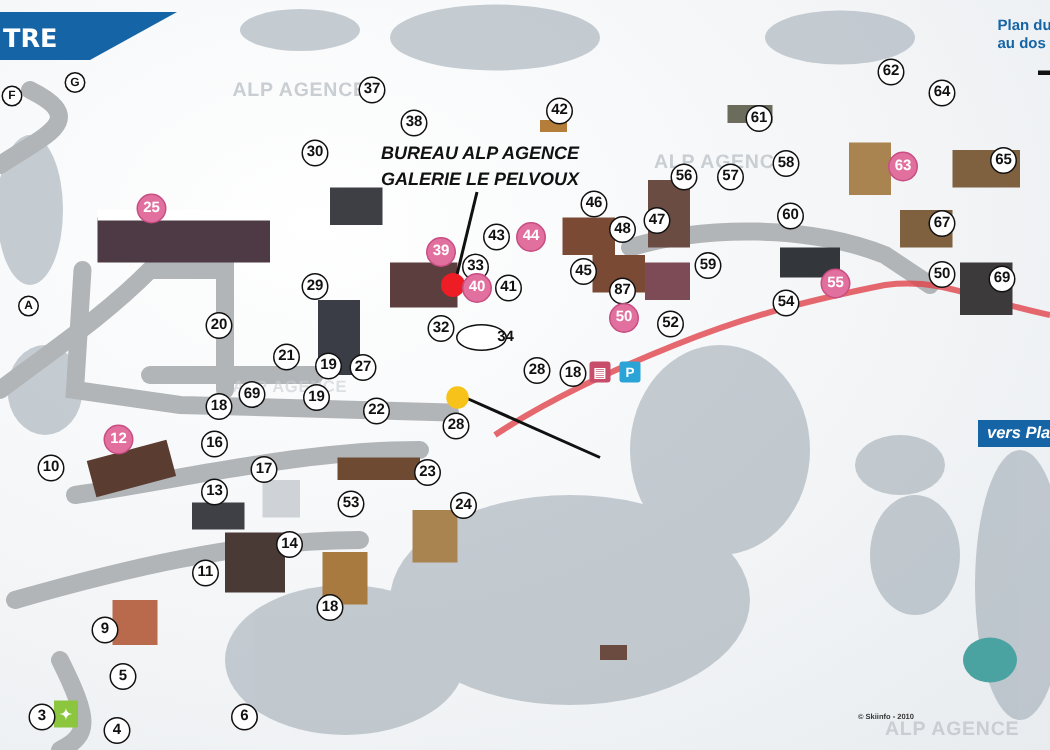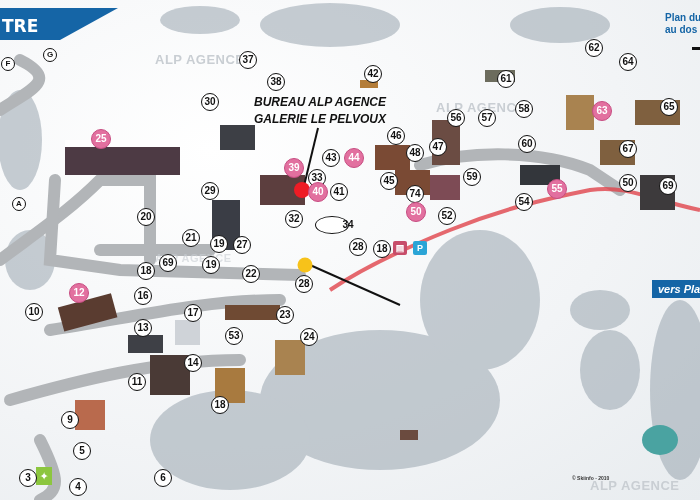--- a/index.html
+++ b/index.html
@@ -144,45 +144,45 @@
       <div class="marker" style="left: 415px; top: 153px;">48</div>
       <div class="marker" style="left: 331px; top: 158px;">43</div>
       <div class="marker pink" style="left: 354px; top: 158px;">44</div>
       <div class="marker pink" style="left: 294px; top: 168px;">39</div>
       <div class="marker" style="left: 317px; top: 178px;">33</div>
       <div class="marker" style="left: 389px; top: 181px;">45</div>
       <div class="marker" style="left: 472px; top: 177px;">59</div>
       <div class="marker" style="left: 628px; top: 183px;">50</div>
       <div class="marker" style="left: 668px; top: 186px;">69</div>
       <div class="marker pink" style="left: 557px; top: 189px;">55</div>
-      <div class="marker" style="left: 415px; top: 194px;">74</div>
+      <div class="marker" style="left: 415px; top: 194px;">87</div>
       <div class="marker pink" style="left: 318px; top: 192px;">40</div>
       <div class="marker" style="left: 339px; top: 192px;">41</div>
       <div class="marker" style="left: 524px; top: 202px;">54</div>
       <div class="marker pink" style="left: 416px; top: 212px;">50</div>
       <div class="marker" style="left: 447px; top: 216px;">52</div>
       <div class="marker" style="left: 210px; top: 191px;">29</div>
       <div class="marker" style="left: 294px; top: 219px;">32</div>
-      <div class="marker" style="left: 332px; top: 225px; padding-left: 32px;">34</div>
+      <div class="marker" style="left: 321px; top: 225px; padding-left: 32px;">34</div>
       <div class="marker pink" style="left: 101px; top: 139px;">25</div>
       <div class="marker" style="left: 146px; top: 217px;">20</div>
       <div class="marker" style="left: 191px; top: 238px;">21</div>
       <div class="marker" style="left: 219px; top: 244px;">19</div>
       <div class="marker" style="left: 242px; top: 245px;">27</div>
       <div class="marker" style="left: 358px; top: 247px;">28</div>
       <div class="marker" style="left: 382px; top: 249px;">18</div>
       <div class="marker" style="left: 168px; top: 263px;">69</div>
       <div class="marker" style="left: 211px; top: 265px;">19</div>
       <div class="marker" style="left: 251px; top: 274px;">22</div>
       <div class="marker" style="left: 146px; top: 271px;">18</div>
       <div class="marker" style="left: 304px; top: 284px;">28</div>
       <div class="marker" style="left: 143px; top: 296px;">16</div>
       <div class="marker pink" style="left: 79px; top: 293px;">12</div>
       <div class="marker" style="left: 34px; top: 312px;">10</div>
-      <div class="marker" style="left: 193px; top: 313px;">17</div>
+      <div class="marker" style="left: 176px; top: 313px;">17</div>
       <div class="marker" style="left: 285px; top: 315px;">23</div>
       <div class="marker" style="left: 143px; top: 328px;">13</div>
       <div class="marker" style="left: 234px; top: 336px;">53</div>
       <div class="marker" style="left: 309px; top: 337px;">24</div>
       <div class="marker" style="left: 193px; top: 363px;">14</div>
       <div class="marker" style="left: 137px; top: 382px;">11</div>
       <div class="marker" style="left: 220px; top: 405px;">18</div>
       <div class="marker" style="left: 70px; top: 420px;">9</div>
       <div class="marker" style="left: 82px; top: 451px;">5</div>
       <div class="marker" style="left: 163px; top: 478px;">6</div>

